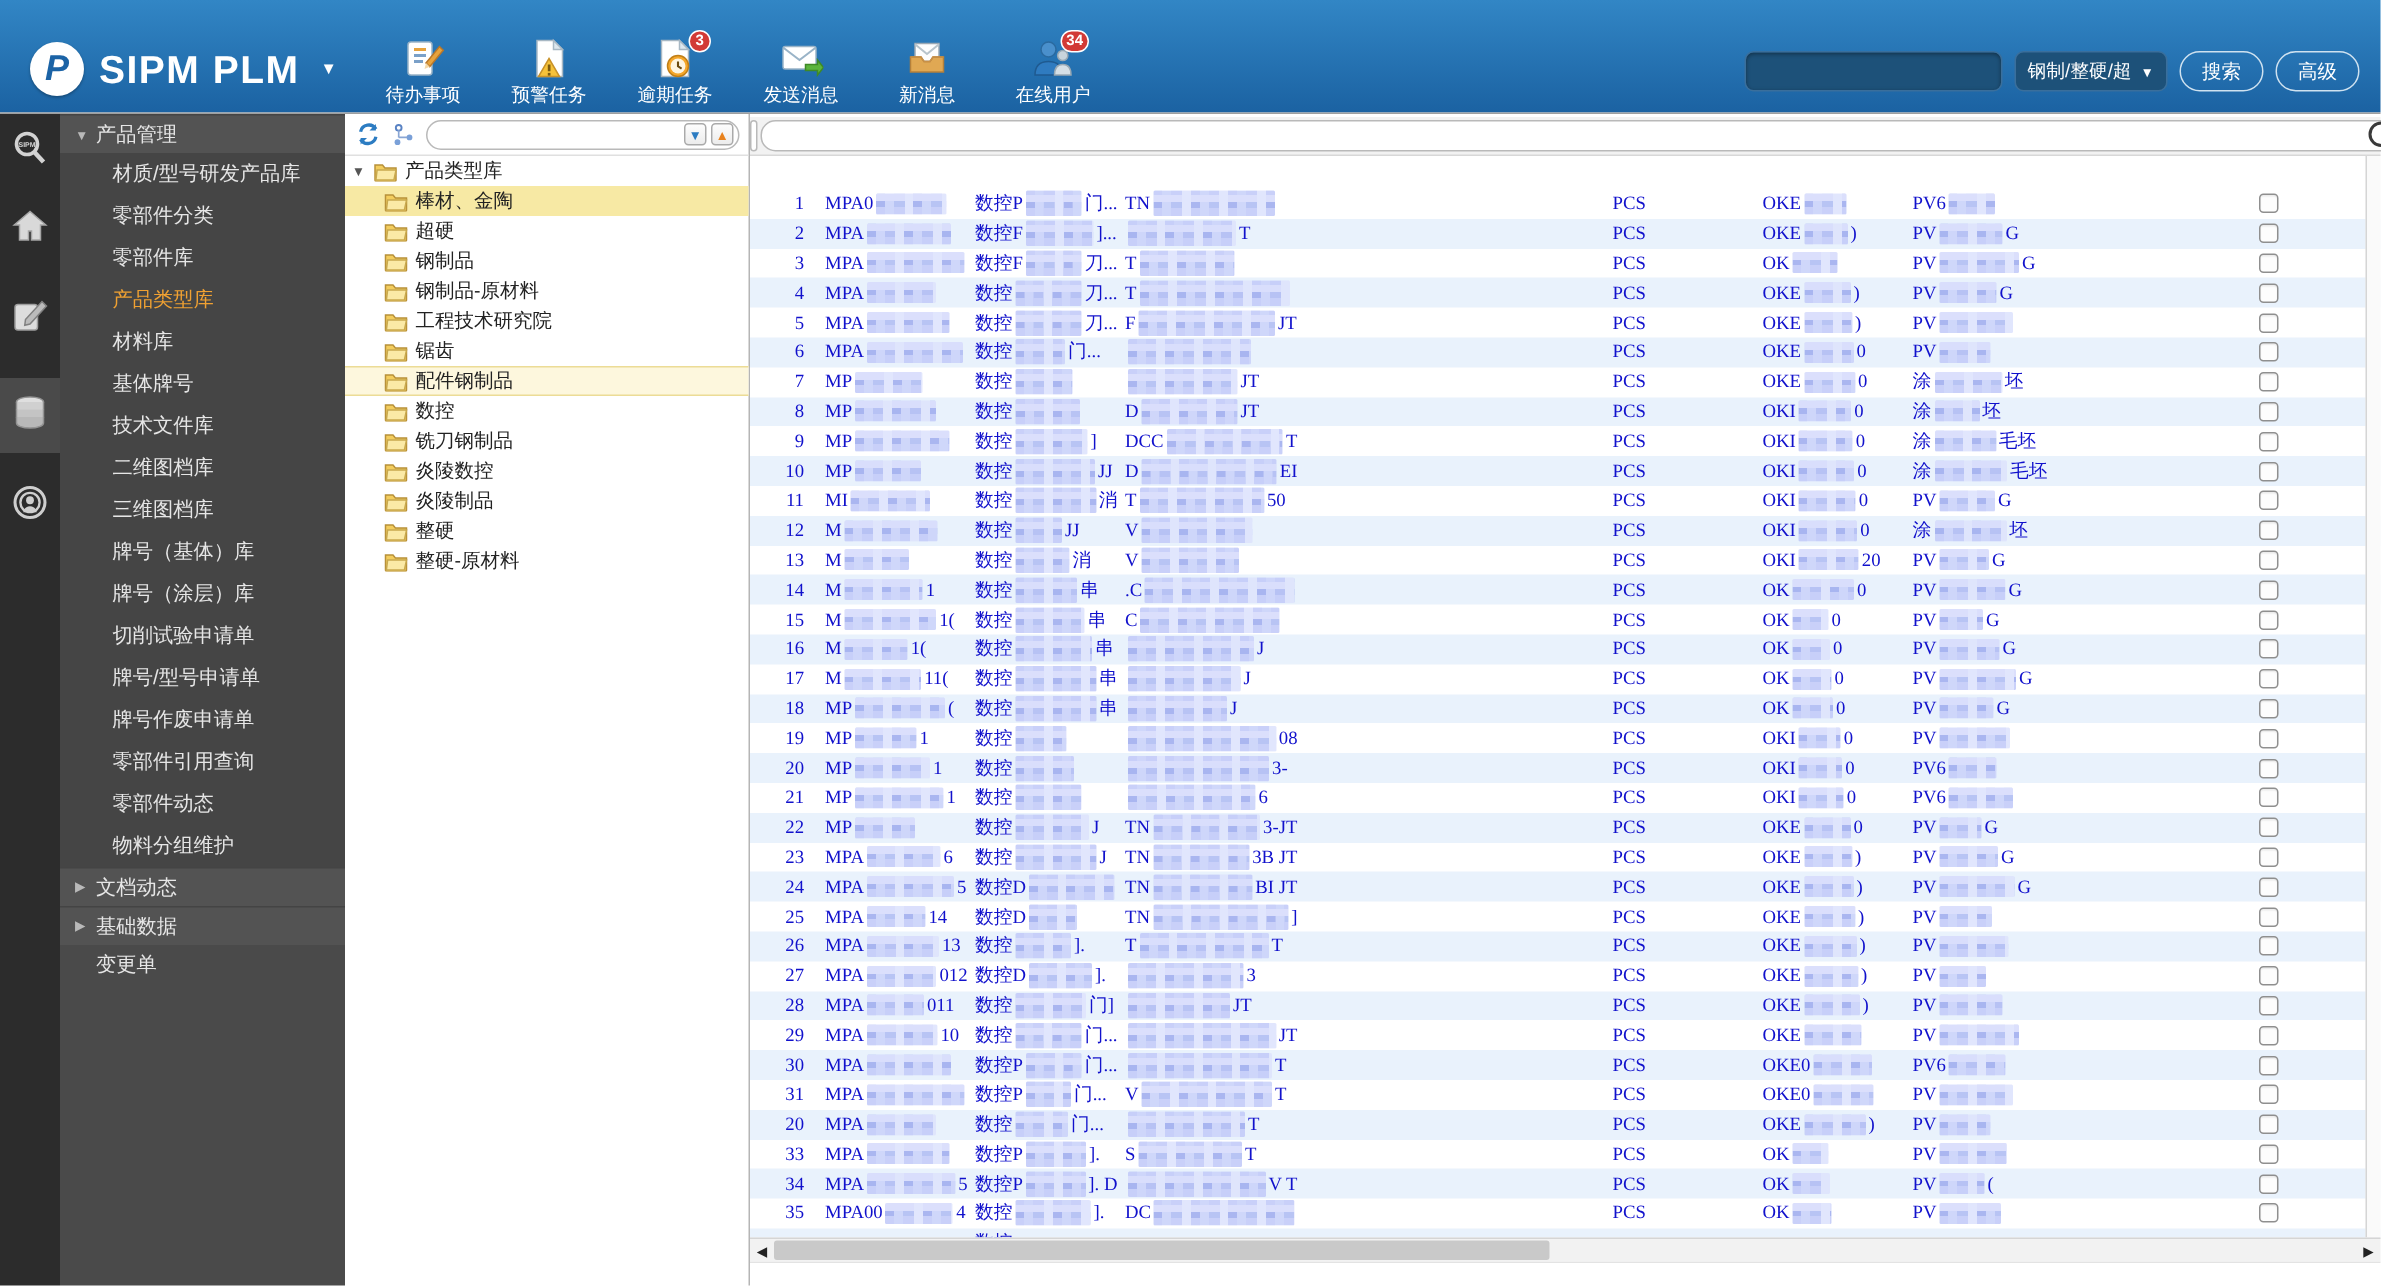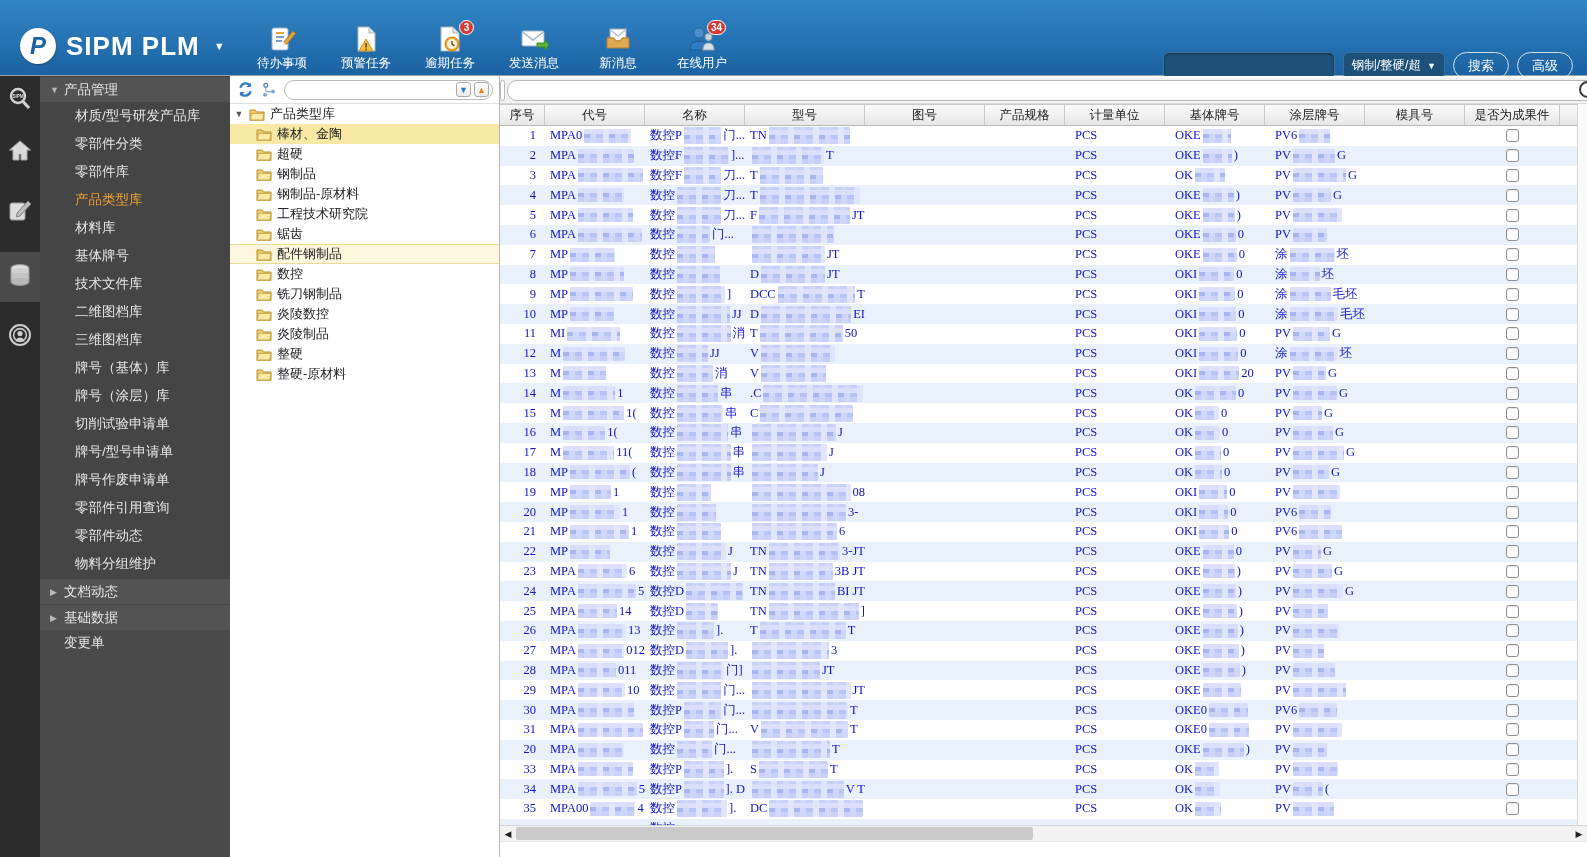--- a/index.html
+++ b/index.html
@@ -11,21 +11,21 @@
   .welcome{position:absolute;right:2px;top:4px;color:#fff;font-size:12.5px;white-space:nowrap;}
   .logo{position:absolute;left:20px;top:28px;display:flex;align-items:center;gap:10px;}
   .logo-circle{width:36px;height:36px;border-radius:50%;background:#fff;color:#1b63a6;display:flex;align-items:center;justify-content:center;font-weight:bold;font-style:italic;font-size:24px;box-shadow:0 1px 2px rgba(0,0,0,.3);}
   .logo-title{color:#fff;font-size:26px;font-weight:bold;letter-spacing:1px;}
   .logo-caret{color:#fff;font-size:11px;margin-left:4px;}
   .hdr-tools{position:absolute;left:240px;top:22px;height:54px;display:flex;align-items:flex-start;}
   .tool{position:relative;width:84px;height:54px;display:flex;flex-direction:column;align-items:center;justify-content:flex-start;cursor:pointer;}
   .tool .ticon{width:30px;height:30px;margin-top:2px;}
   .tool .tlabel{color:#fff;font-size:12.5px;margin-top:1px;white-space:nowrap;}
   .badge{position:absolute;top:-2px;right:18px;min-width:15px;height:15px;padding:0 3px;background:#d23a36;border:1px solid #fff;border-radius:8px;color:#fff;font-size:10px;line-height:13px;text-align:center;font-weight:bold;}
-  .hdr-right{position:absolute;right:14px;top:34px;display:flex;align-items:flex-start;gap:8px;margin-top:18px;}
+  .hdr-right{position:absolute;right:14px;top:34px;display:flex;align-items:flex-start;gap:8px;}
   .hsearch{width:172px;height:27px;border-radius:6px;background:#1c507b;background:#1d5179;border:1px solid #3a6f9c;box-shadow:inset 0 1px 3px rgba(0,0,0,.4);color:#fff;font-size:13px;padding:0 8px;outline:none;}
   .hscope{height:27px;border-radius:6px;background:#1d5179;border:1px solid #3a6f9c;color:#fff;font-size:12.5px;display:flex;align-items:center;padding:0 8px;gap:6px;cursor:pointer;white-space:nowrap;}
   .hscope .caret{font-size:9px;}
   .hbtn{height:27px;padding:0 14px;border-radius:14px;border:1px solid #cfe2f0;background:transparent;color:#fff;font-size:13px;display:flex;align-items:center;cursor:pointer;}
 
   
   .rail{position:absolute;left:0;top:76px;width:40px;height:781px;background:#2c2c2c;}
   .rail-ic{position:absolute;left:0;width:40px;height:50px;display:flex;align-items:center;justify-content:center;cursor:pointer;}
   .rail-ic.active{background:#4a4a4a;}
   .rail-ic svg{opacity:.92;}
@@ -390,34 +390,20 @@
       </div>
     </div>
 </div>
 
 <div class="main">
   <div class="main-topbar">
     <div class="mt-sliver"></div>
     <div class="mt-input"></div>
     <div class="mt-circle"></div>
   </div>
-  <div class="grid-hdr" id="gridHdr">
-      <div class="gh-cell" style="width: 45px;">序号</div>
-      <div class="gh-cell" style="width: 100px;">代号</div>
-      <div class="gh-cell" style="width: 100px;">名称</div>
-      <div class="gh-cell" style="width: 120px;">型号</div>
-      <div class="gh-cell" style="width: 120px;">图号</div>
-      <div class="gh-cell" style="width: 80px;">产品规格</div>
-      <div class="gh-cell" style="width: 100px;">计量单位</div>
-      <div class="gh-cell" style="width: 100px;">基体牌号</div>
-      <div class="gh-cell" style="width: 100px;">涂层牌号</div>
-      <div class="gh-cell" style="width: 100px;">模具号</div>
-      <div class="gh-cell" style="width: 95px;">是否为成果件</div>
-      <div class="gh-cell" style="width: 27px; border-right: none;"></div>
-    </div>
   <div class="grid-rows" id="gridRows">
       <div class="grow">
         <div class="gc seq" style="width:45px">1</div>
         <div class="gc pad" style="width:100px">MPA0<span class="mz" style="width:47px"></span></div>
         <div class="gc pad" style="width:100px">数控P<span class="mz tall" style="width:40px"></span>门...</div>
         <div class="gc pad" style="width:120px">TN<span class="mz tall" style="width:81px"></span></div>
         <div class="gc" style="width:120px"></div>
         <div class="gc" style="width:80px"></div>
         <div class="gc pad2" style="width:100px">PCS</div>
         <div class="gc pad2" style="width:100px">OKE<span class="mz" style="width:28px"></span></div>

